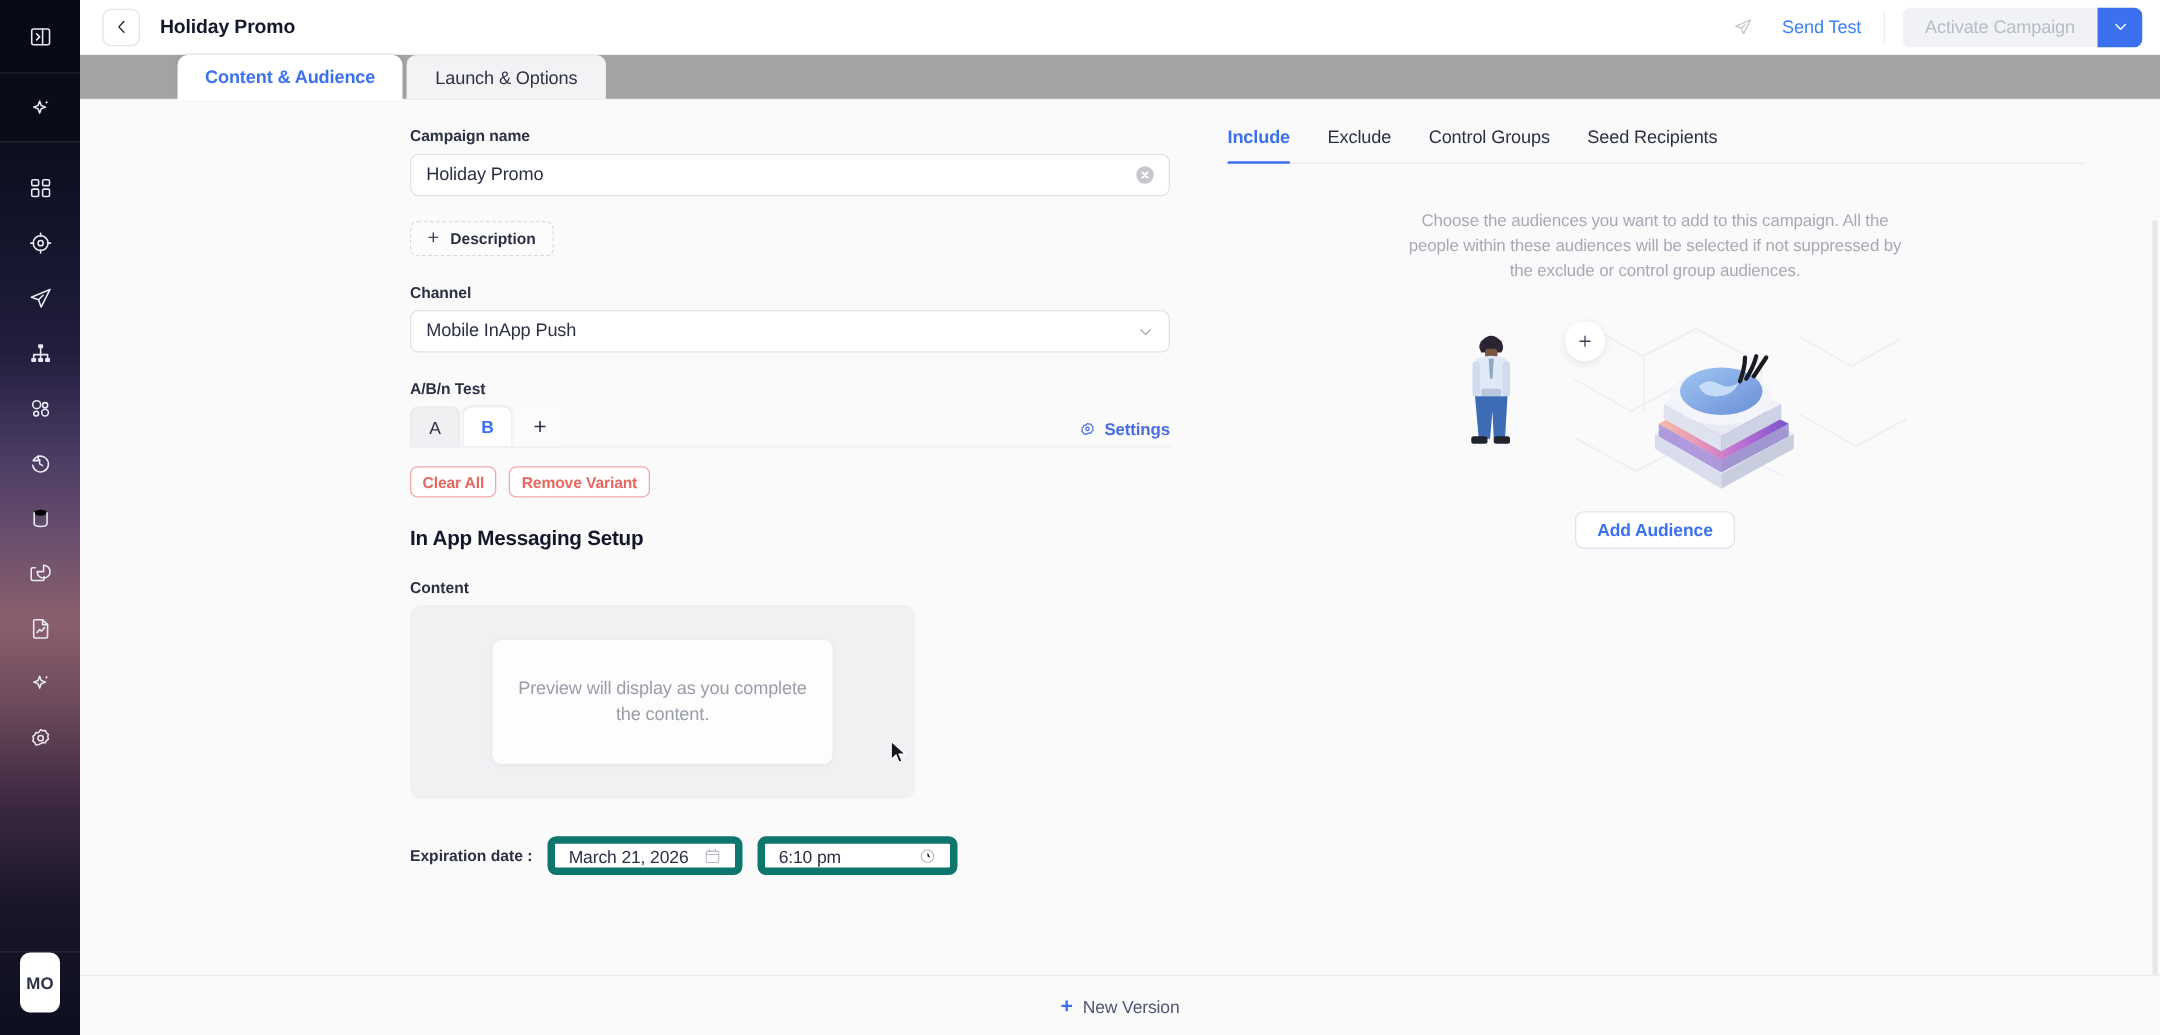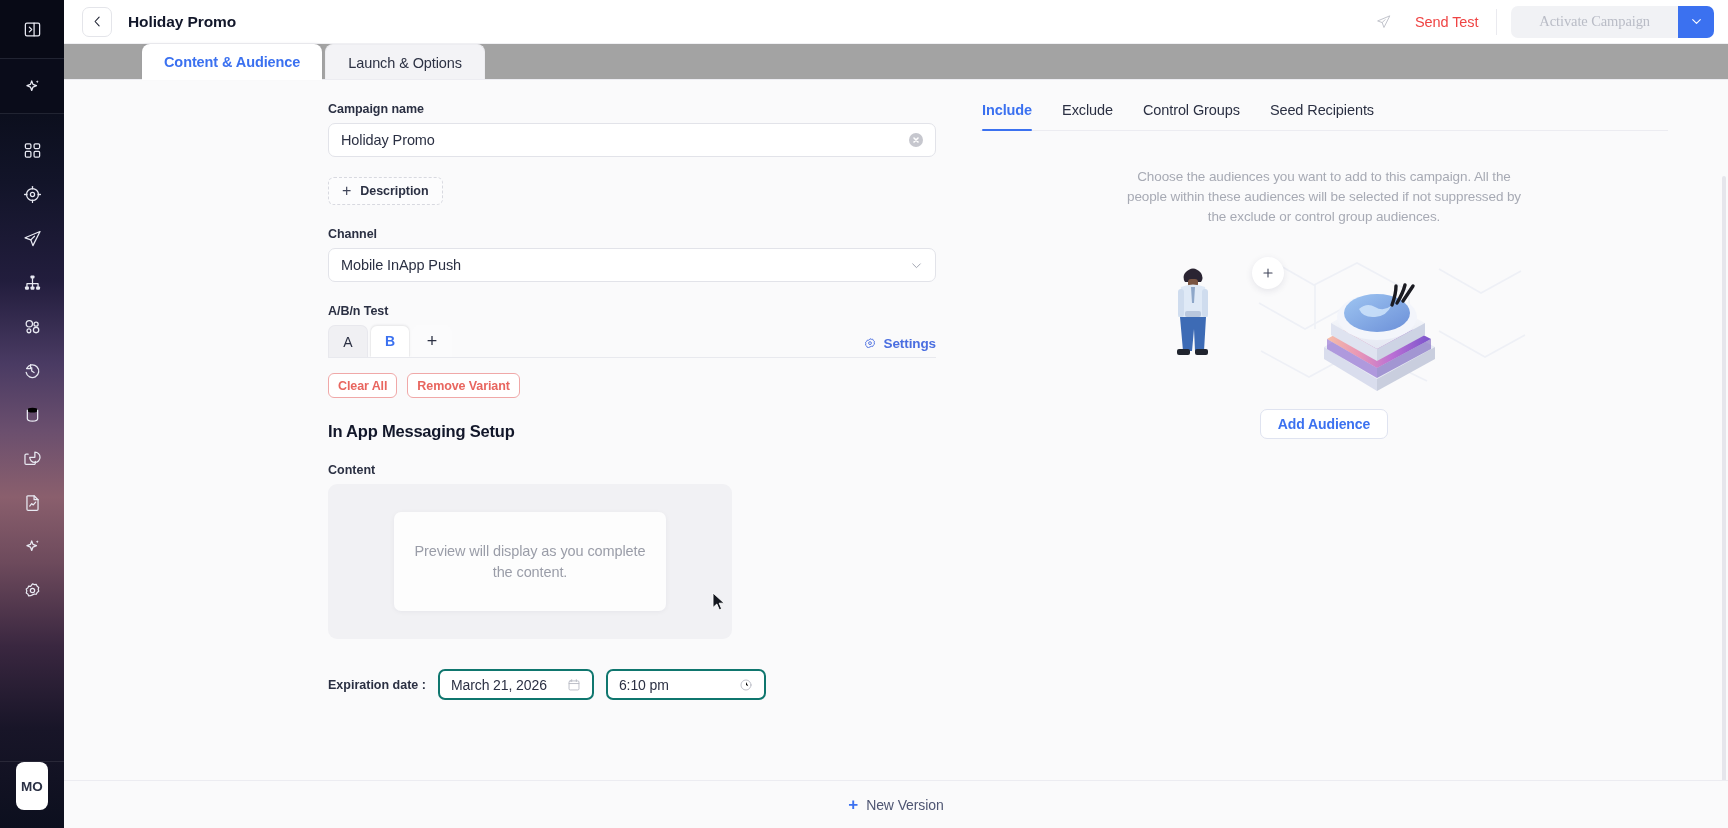--- a/index.html
+++ b/index.html
@@ -52,31 +52,31 @@
   .back-btn {
     width: 30px; height: 30px; border: 1px solid #e4e5ea; border-radius: 7px;
     background: #fff; display: flex; align-items: center; justify-content: center;
     cursor: pointer; flex: 0 0 30px;
   }
   .back-btn svg { width: 13px; height: 13px; }
   .back-btn path { stroke: #1c2030; stroke-width: 2; fill: none; stroke-linecap: round; stroke-linejoin: round; }
   .page-title { font-size: 15.5px; font-weight: 700; color: #12172a; margin-left: 16px; letter-spacing: -.1px; }
   .hdr-right { margin-left: auto; display: flex; align-items: center; }
   .send-test {
-    display: flex; align-items: center; gap: 24px; color: #ef4444; font-size: 14.5px;
+    display: flex; align-items: center; gap: 24px; color: #3b82f6; font-size: 14.5px;
     padding: 0 16px; cursor: default; letter-spacing: -.1px;
   }
   .send-test svg { width: 15px; height: 15px; }
   .send-test path { stroke: #c2c4cc; stroke-width: 1.6; fill: none; stroke-linecap: round; stroke-linejoin: round; }
   .hdr-sep { width: 1px; height: 26px; background: #eaeaef; margin: 0 14px 0 2px; }
   .activate-wrap { display: flex; border-radius: 7px; overflow: hidden; }
   .activate-btn {
     background: #f1f2f5; color: #b9bcc6; font-size: 14.5px; border: none;
-    padding: 0 28px; height: 32px; cursor: default; letter-spacing: -.1px;
-    font-family: Liberation Serif, serif;
+    padding: 0 18px; height: 32px; cursor: default; letter-spacing: -.1px;
+    font-family: Liberation Sans, sans-serif;
   }
   .activate-caret {
     width: 36px; height: 32px; background: #3b71f0; display: flex;
     align-items: center; justify-content: center; cursor: pointer;
   }
   .activate-caret svg { width: 13px; height: 13px; }
   .activate-caret path { stroke: #fff; stroke-width: 2.1; fill: none; stroke-linecap: round; stroke-linejoin: round; }
 
   
   .tabbar { height: 36px; flex: 0 0 36px; background: #a3a3a3; display: flex;
@@ -155,21 +155,21 @@
   .preview-card {
     width: 272px; height: 99px; background: #fdfdfd; border-radius: 7px;
     box-shadow: 0 1px 5px rgba(20,25,50,.05);
     display: flex; align-items: center; justify-content: center; text-align: center;
     color: #9a9da8; font-size: 14.5px; line-height: 1.42; padding: 0 14px; letter-spacing: -.1px;
   }
 
   .exp-row { display: flex; align-items: center; gap: 12px; margin-top: 30px; }
   .exp-label { font-size: 12.5px; font-weight: 700; color: #2b3043; }
   .exp-field {
-    height: 31px; border: 2px solid #0f766e; border-radius: 7px; background: #fff;
+    height: 31px; border: 6px solid #0f766e; border-radius: 7px; background: #fff;
     display: flex; align-items: center; padding: 0 11px; font-size: 14px; color: #2b3043;
     letter-spacing: -.1px;
   }
   .exp-field.date { width: 156px; }
   .exp-field.time { width: 160px; }
   .exp-field svg { width: 14px; height: 14px; margin-left: auto; }
   .exp-field svg path, .exp-field svg rect, .exp-field svg circle, .exp-field svg line {
     stroke: #b5b7c1; stroke-width: 1.5; fill: none; stroke-linecap: round; stroke-linejoin: round; }
 
   

